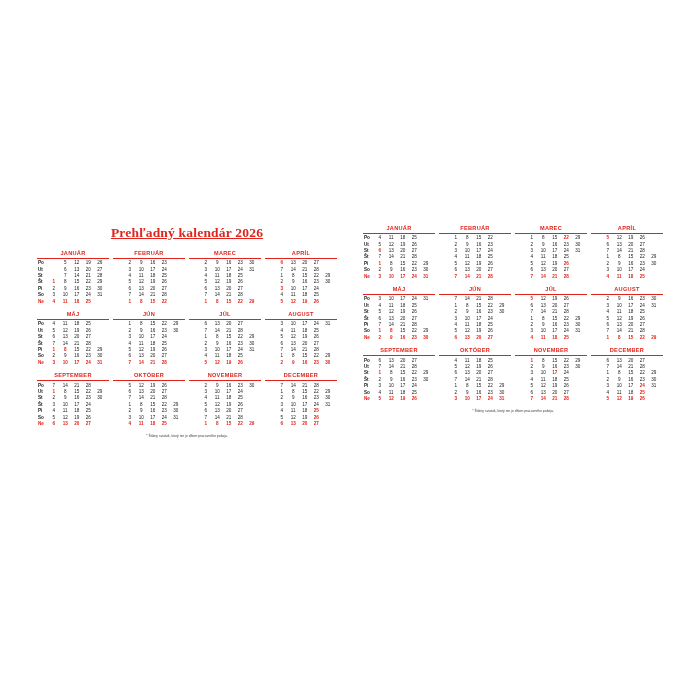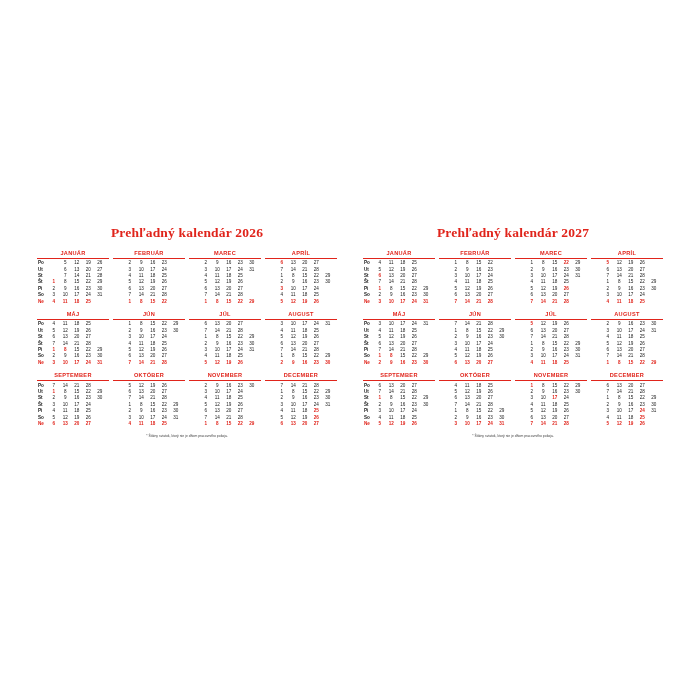--- a/index.html
+++ b/index.html
@@ -28,20 +28,21 @@
     width: 300px;
   }
   .year-title {
     text-align: center;
     color: #e0241b;
     font-size: 13.5px;
     font-weight: bold;
     font-family: "Liberation Serif", serif;
     letter-spacing: 0.2px;
     margin-bottom: 9px;
+    text-decoration: underline;
   }
   .quarter {
     display: flex;
     justify-content: space-between;
     margin-bottom: 7px;
   }
   .month {
     width: 72px;
   }
   .month-name {
@@ -962,21 +963,20 @@
                 <span class="cell hol">20</span>
                 <span class="cell hol">27</span>
               </span>
             </div>
           </div>
         </div>
       </div>
       <div class="footnote">* Štátny sviatok, ktorý nie je dňom pracovného pokoja.</div>
     </div>
     <div class="year-block">
-      <div class="year-title">Prehľadný kalendár 2027</div>
       <div class="quarter">
         <div class="month">
           <div class="month-name">JANUÁR</div>
           <div class="month-grid">
             <div class="row">
               <span class="daylabel">Po</span>
               <span class="cells">
                 <span class="cell">4</span>
                 <span class="cell">11</span>
                 <span class="cell">18</span>

